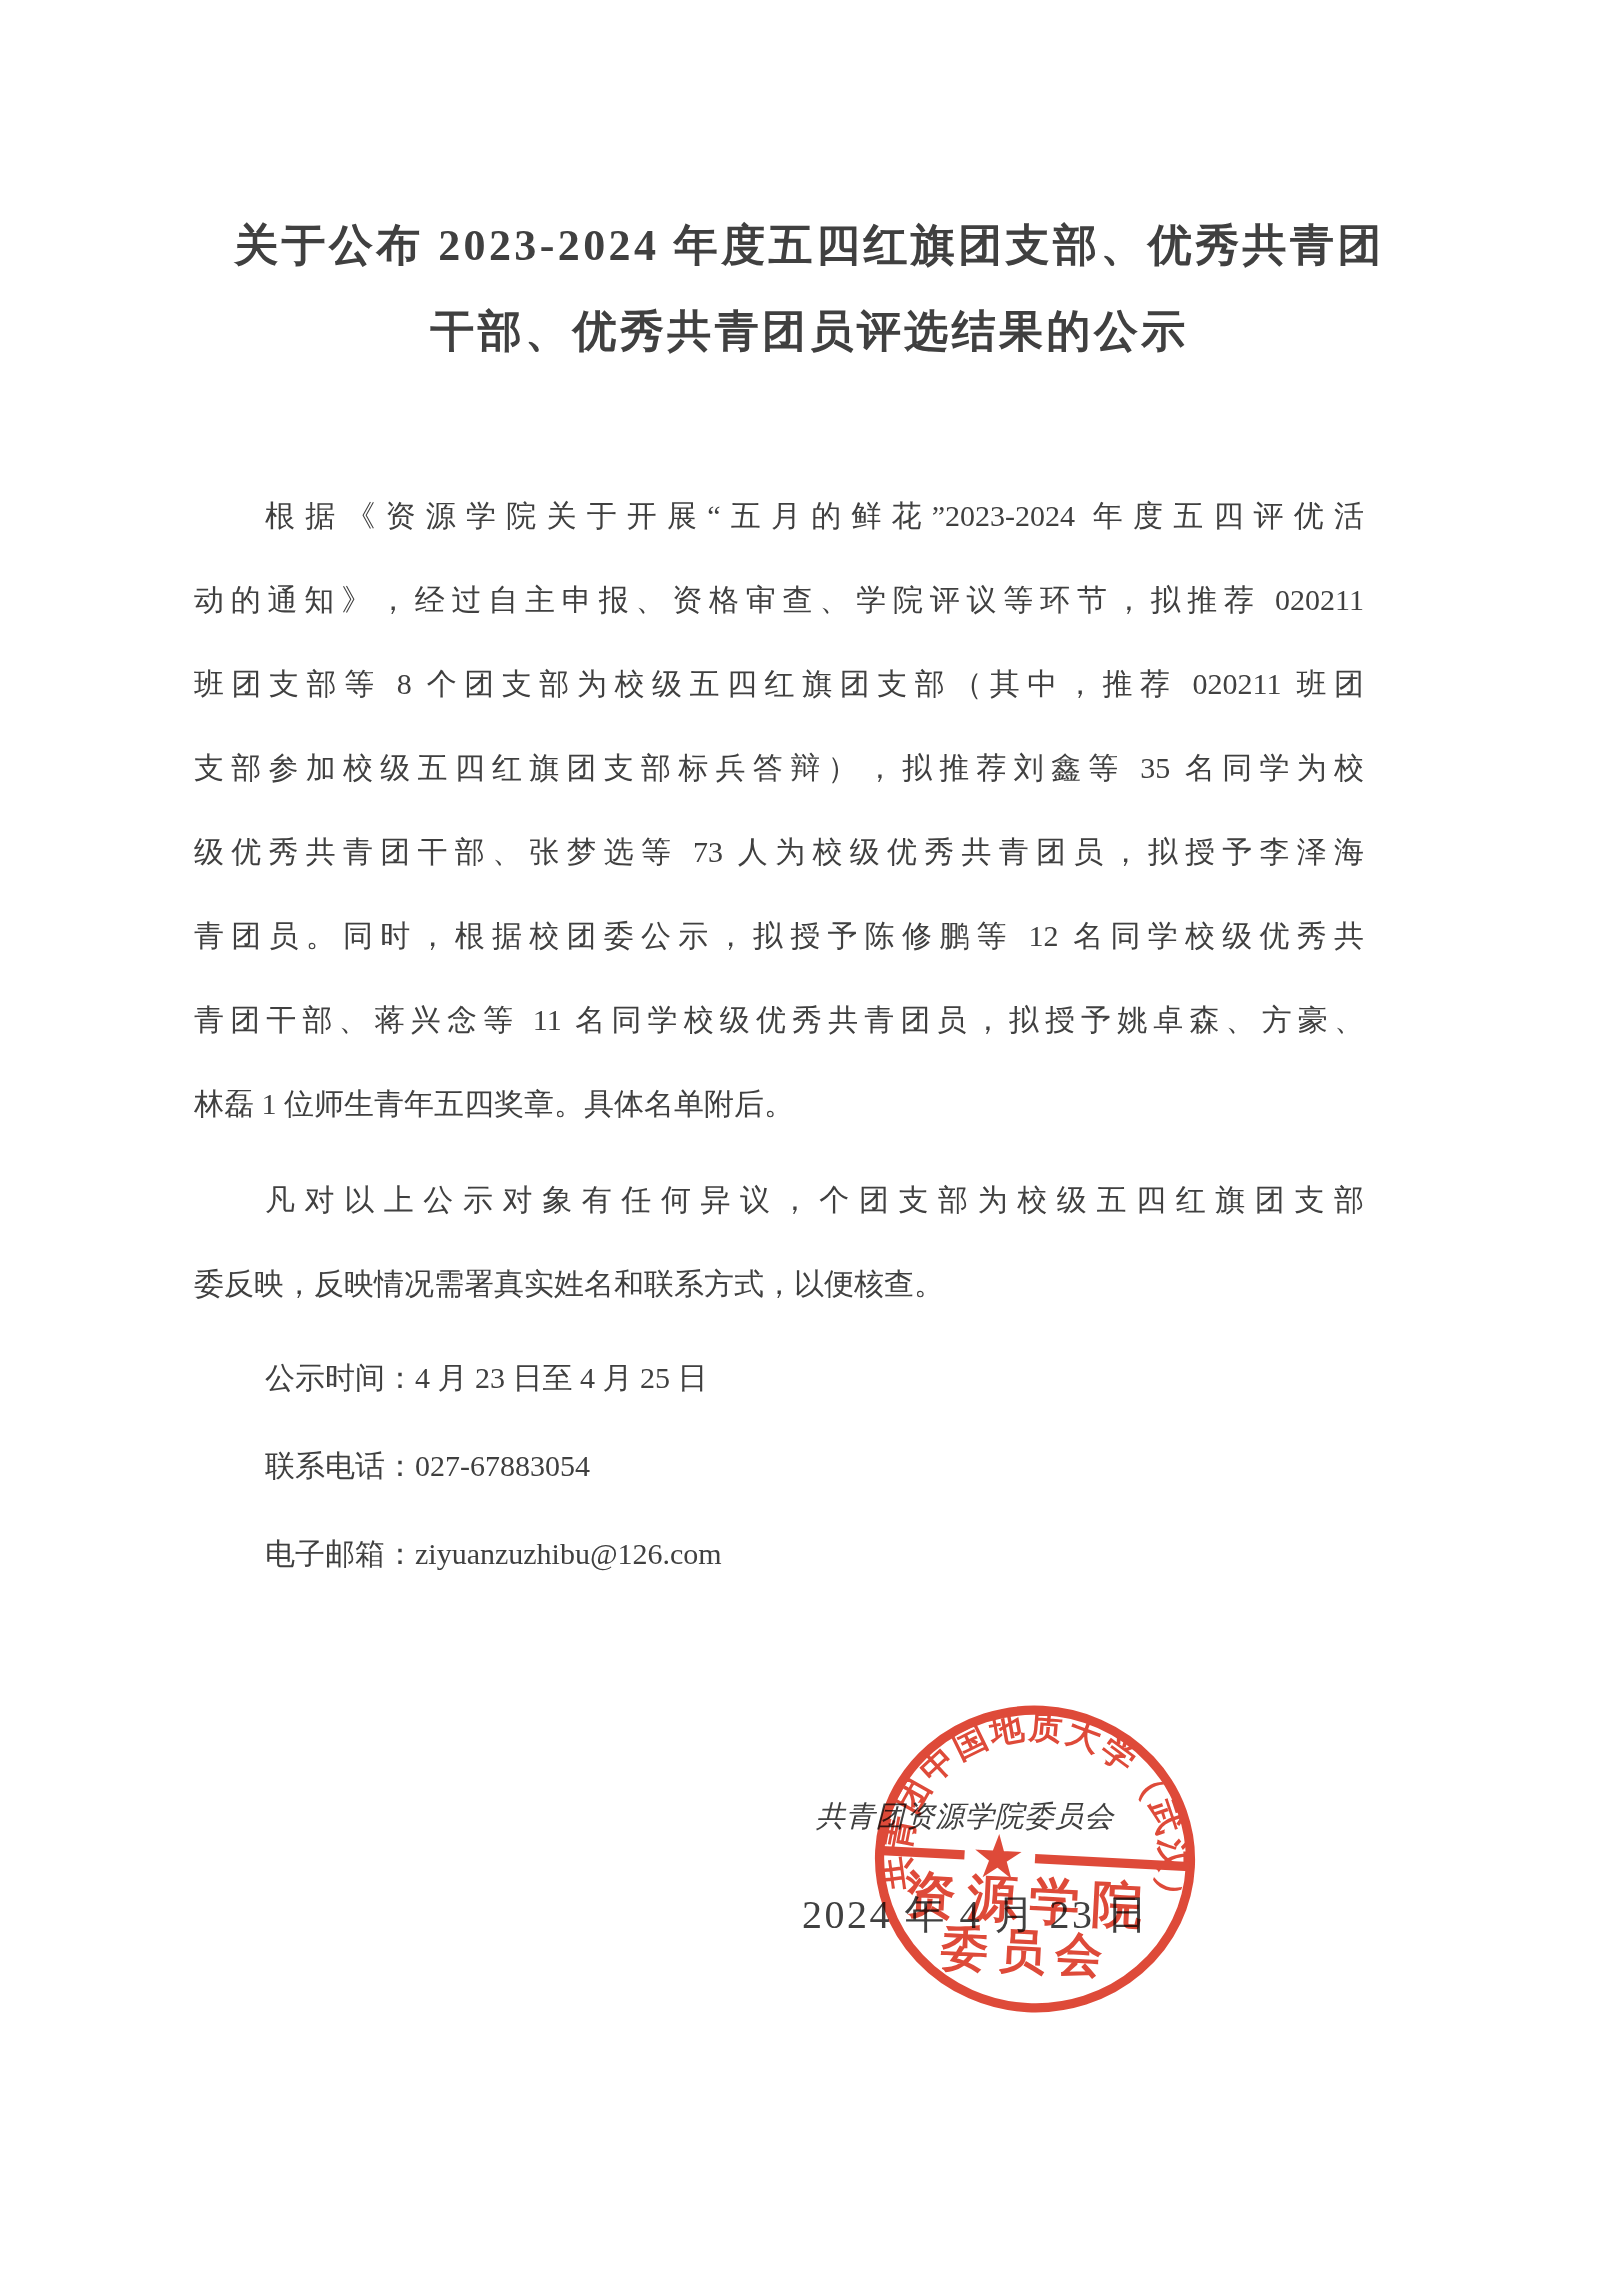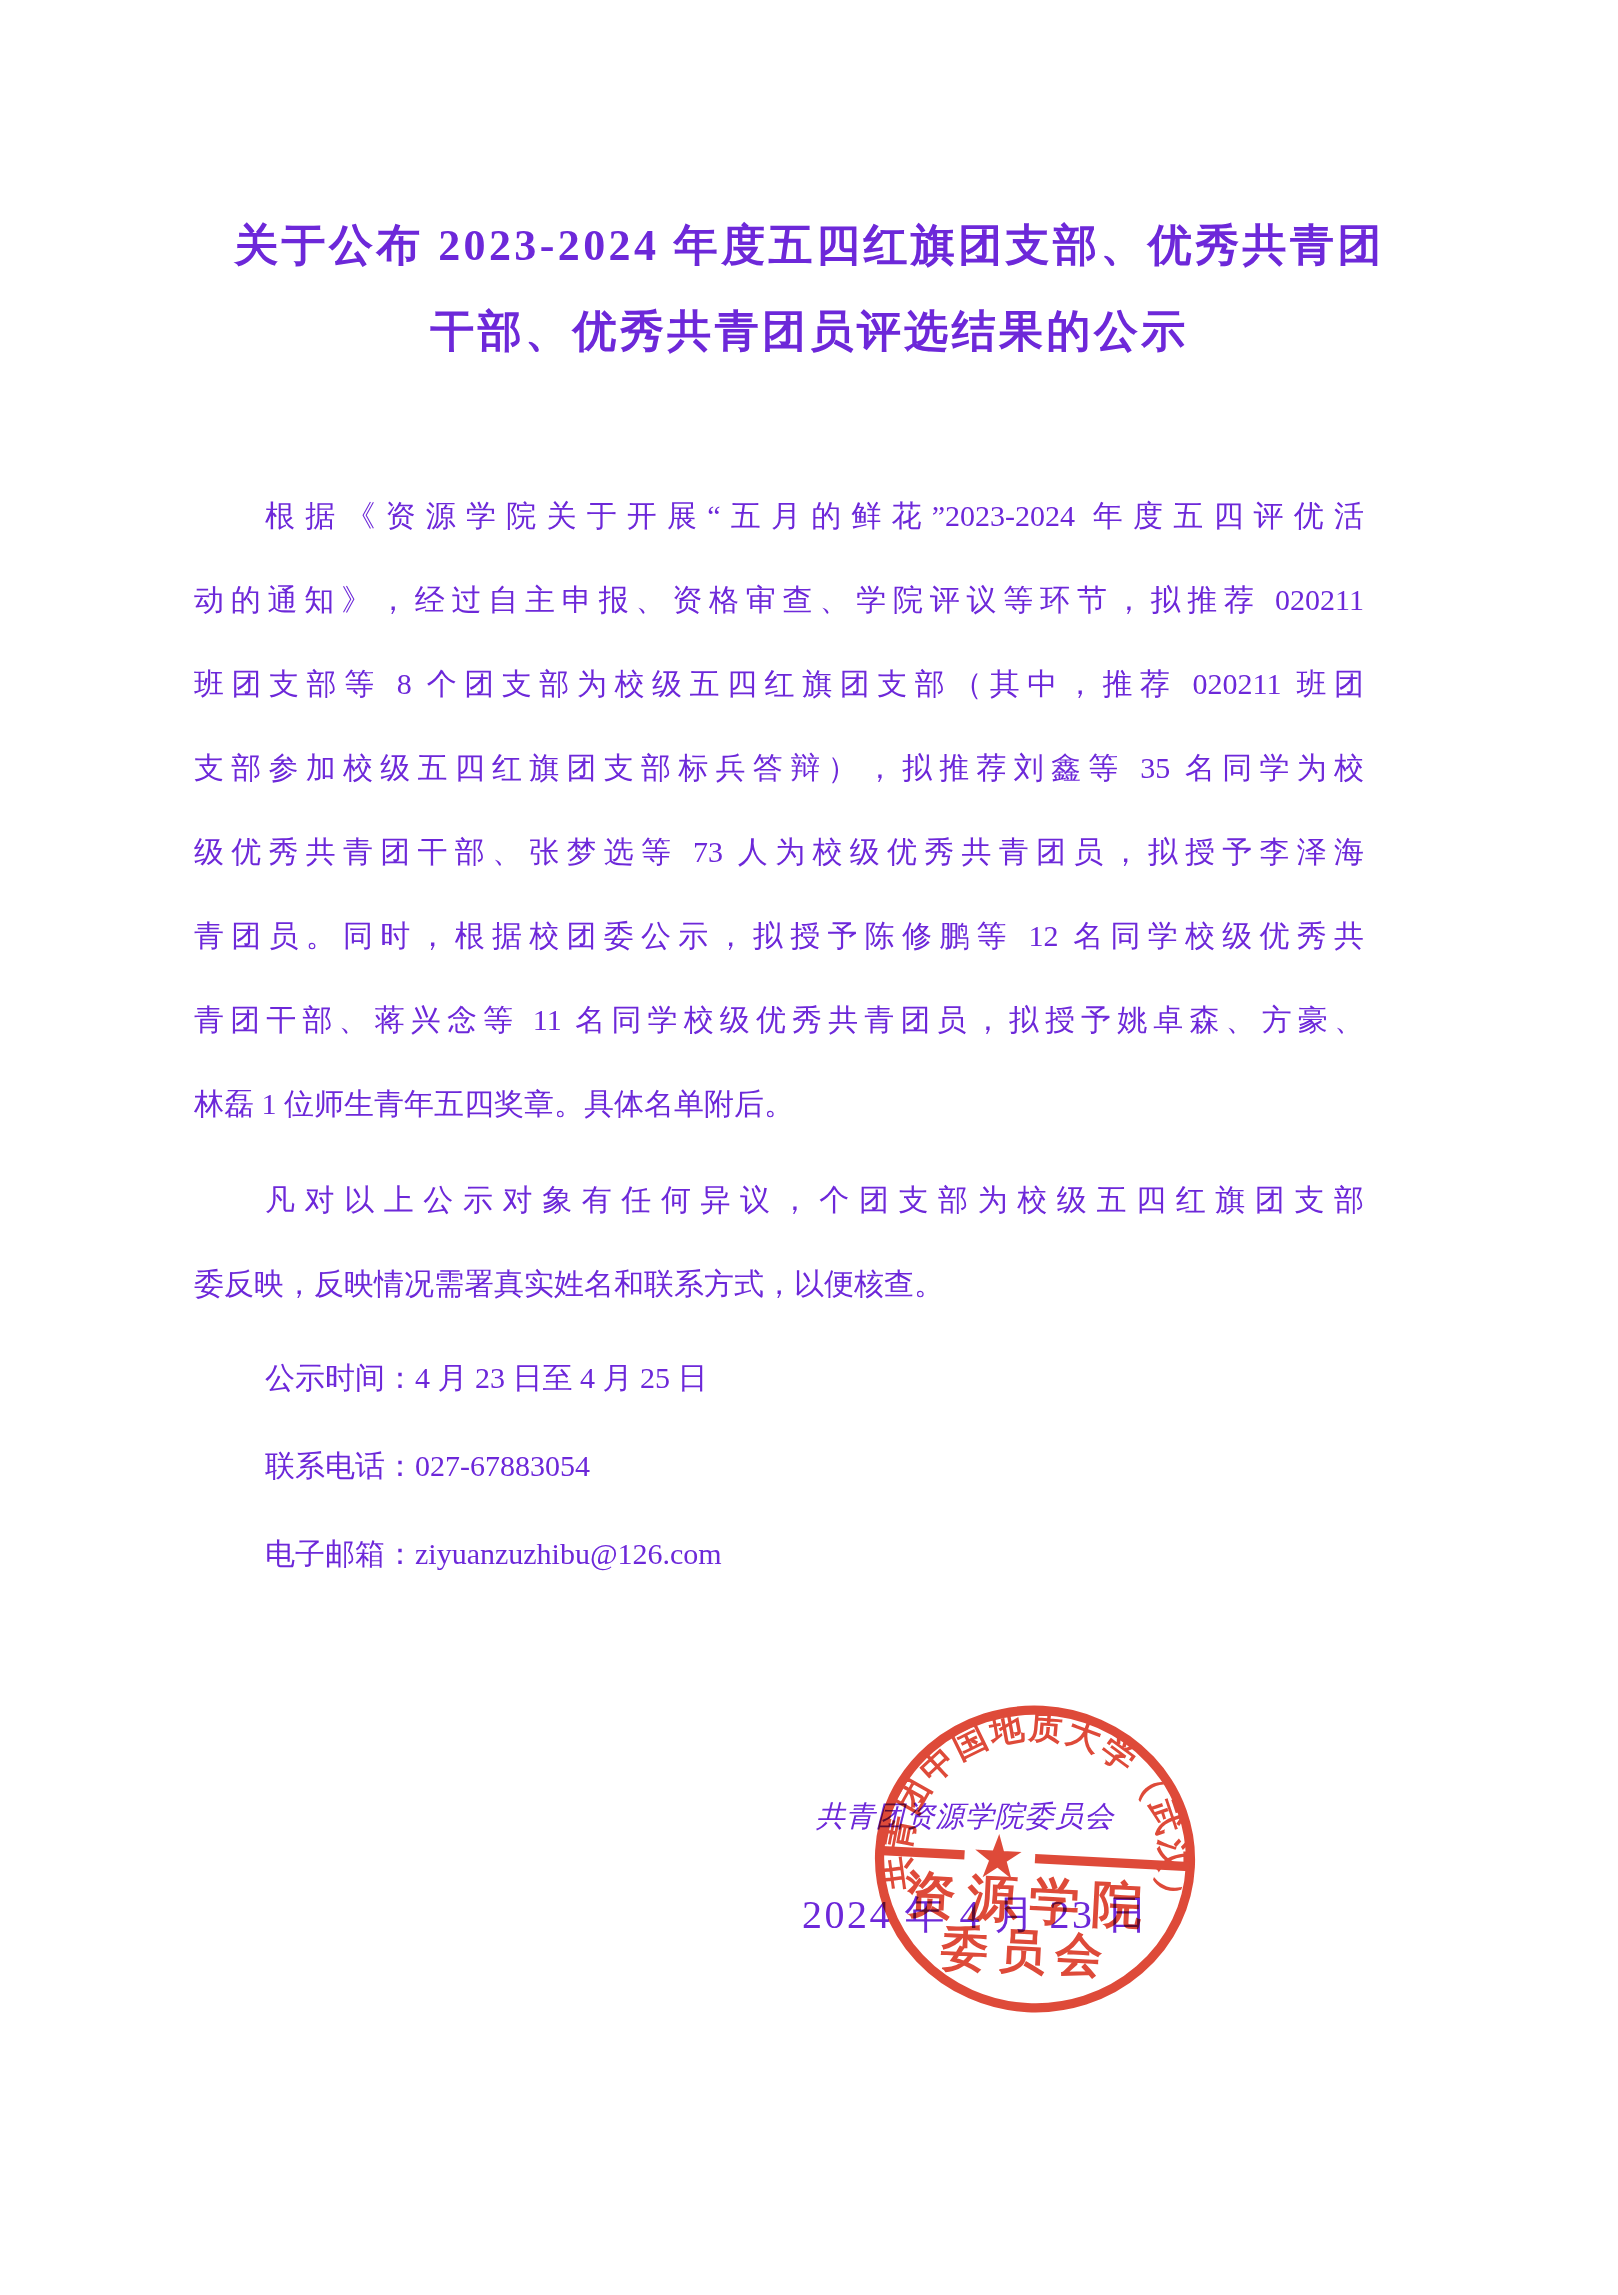--- a/index.html
+++ b/index.html
@@ -5,21 +5,21 @@
   html, body {
     margin: 0;
     padding: 0;
     background: #ffffff;
   }
   .page {
     position: relative;
     width: 1619px;
     height: 2295px;
     background: #ffffff;
-    color: #6d28d9;
+    color: #404040;
     font-family: "Liberation Serif", "DejaVu Serif", serif;
     overflow: hidden;
   }
   .title {
     position: absolute;
     top: 203px;
     left: 0;
     width: 1619px;
     text-align: center;
     font-weight: 700;

